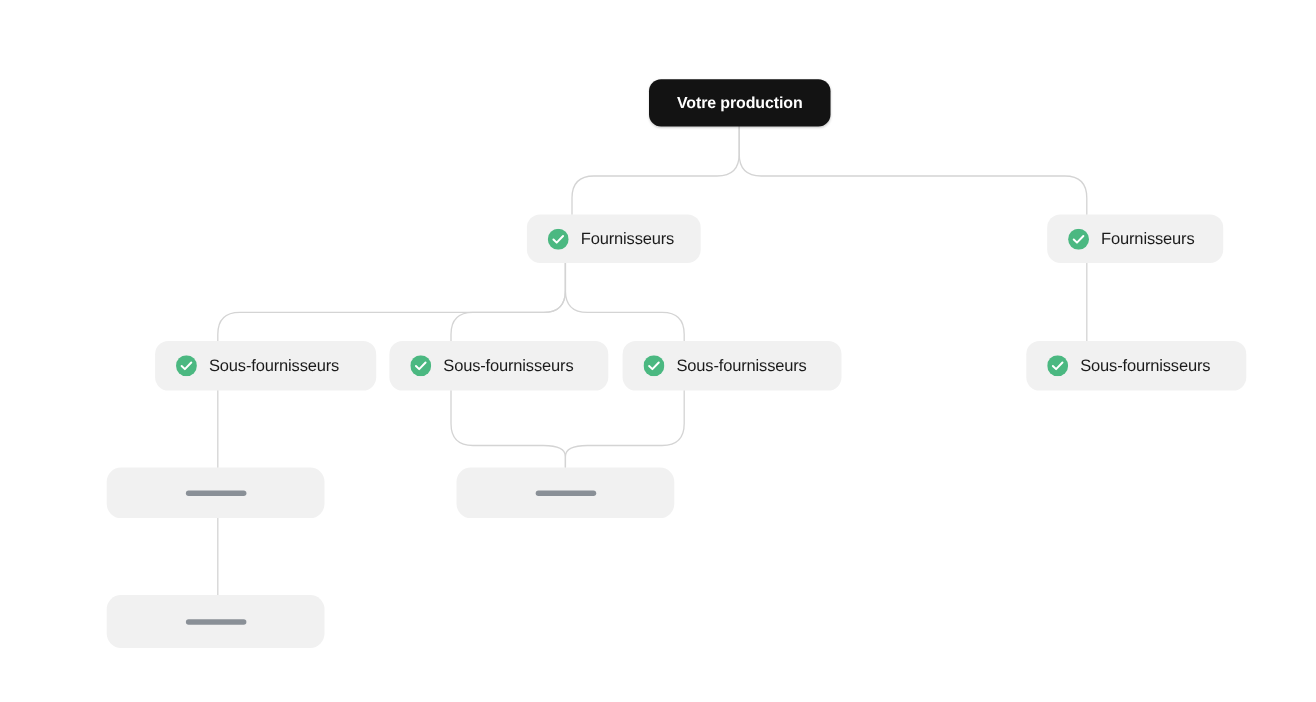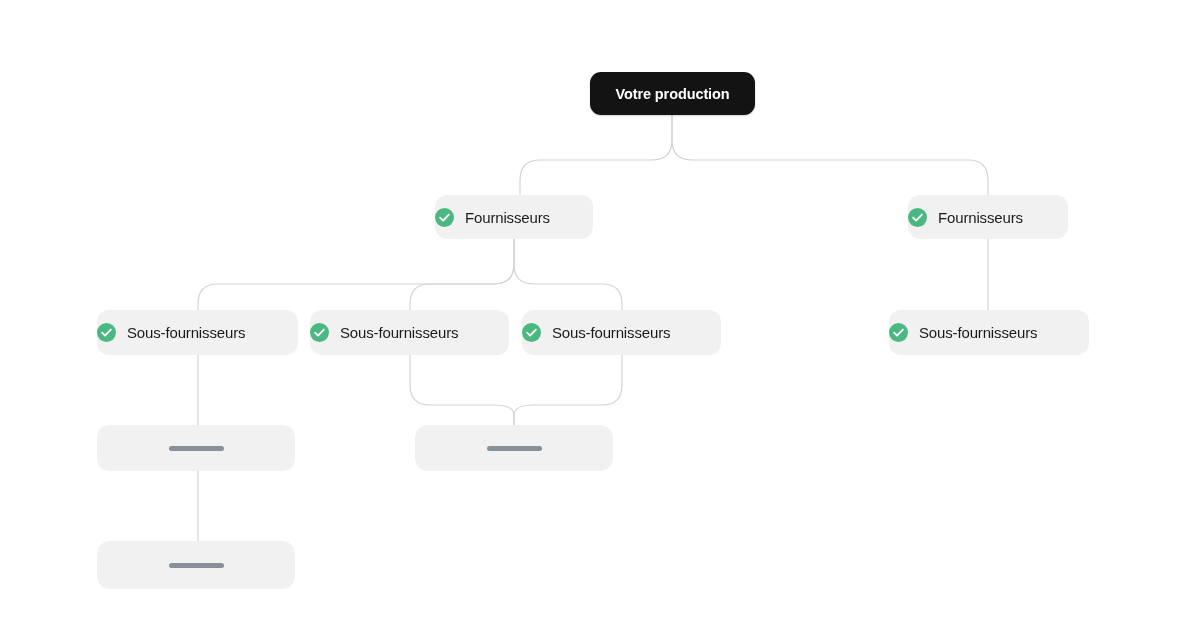--- a/index.html
+++ b/index.html
@@ -41,22 +41,24 @@
     justify-content: center;
     box-shadow: 0 1px 2px rgba(0,0,0,0.18);
   }
   .node-root .node-label {
     color: #ffffff;
     font-weight: bold;
     font-size: 14.5px;
     letter-spacing: -0.1px;
   }
   .node-item {
+    padding-left: 19px;
     padding-right: 19px;
     gap: 11px;
+    margin-left: 44px;
   }
   .node-item .node-label {
     color: #1b1b1b;
     font-size: 15px;
     font-weight: normal;
     letter-spacing: -0.15px;
     white-space: nowrap;
   }
   .check-icon {
     flex: 0 0 auto;

